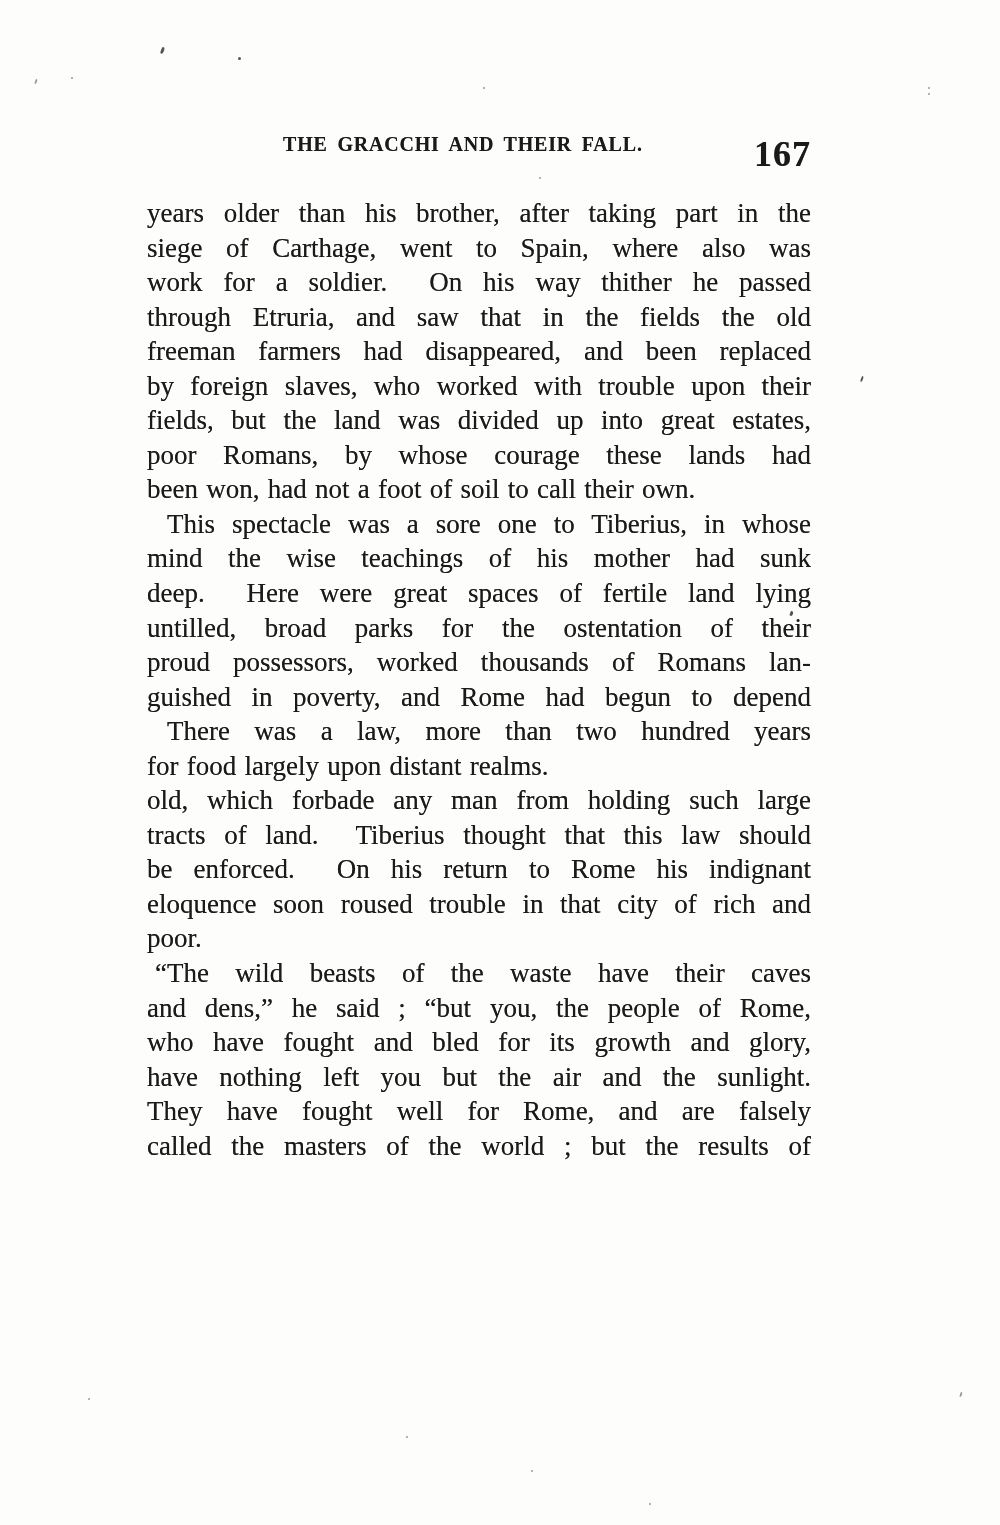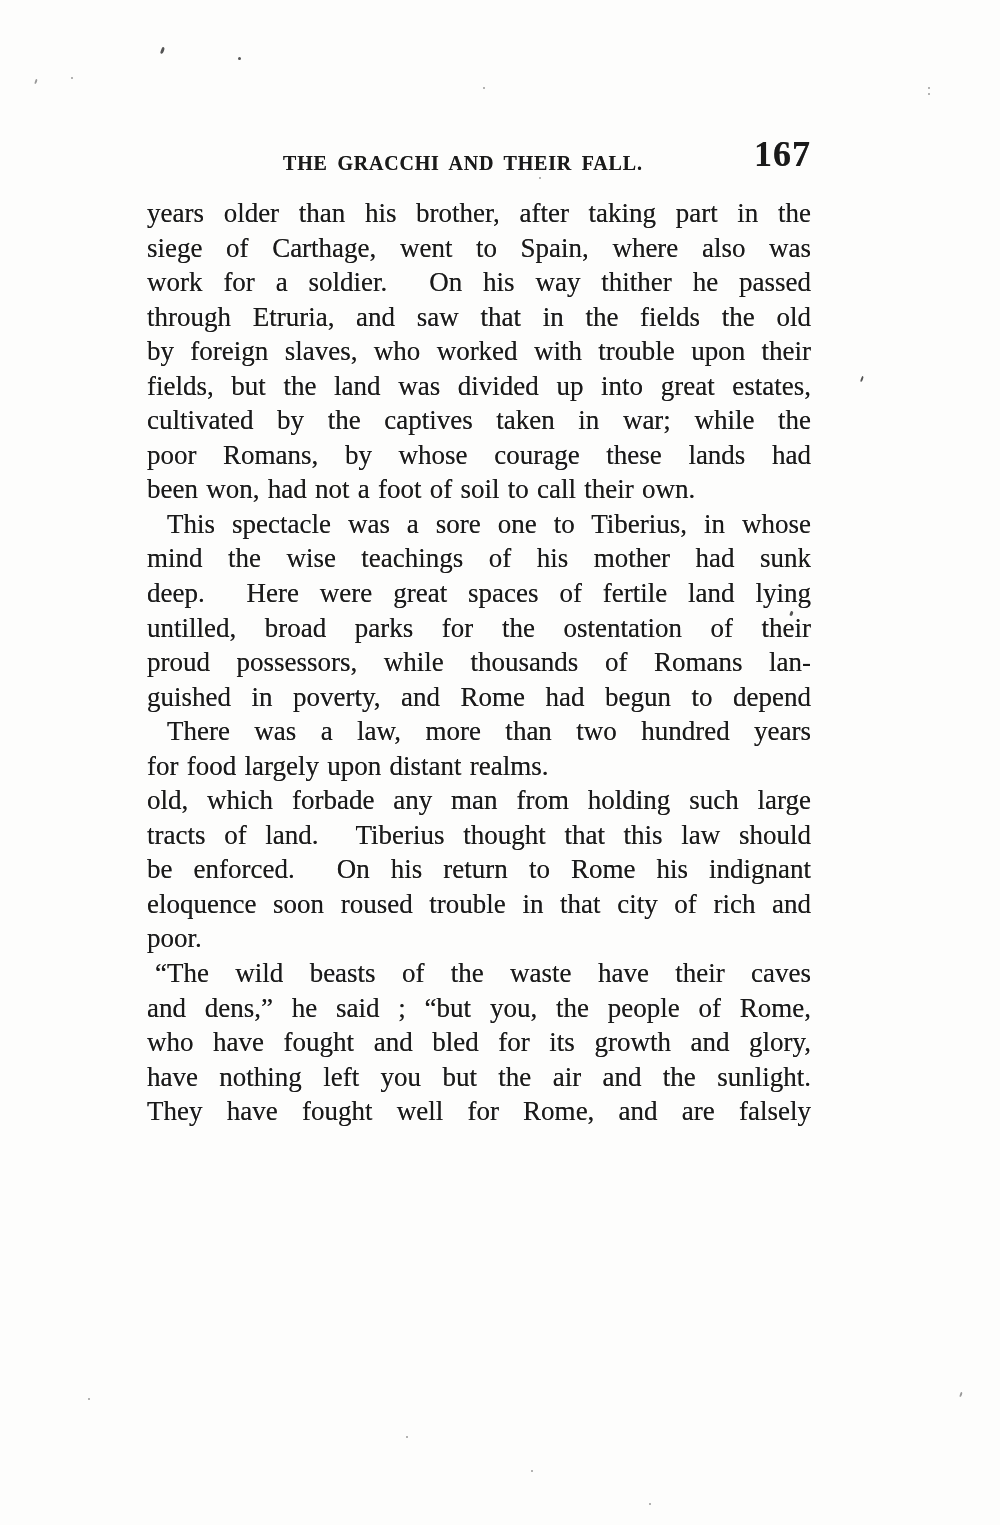--- a/index.html
+++ b/index.html
@@ -6,21 +6,21 @@
   .page{
     position:relative;
     width:1000px;height:1525px;
     background:#fdfdfc;
     overflow:hidden;
     font-family:"Liberation Serif","DejaVu Serif",serif;
     color:#1a1a1a;
   }
   .running-header{
     position:absolute;left:147px;top:133px;width:664px;
-    display:flex;align-items:flex-end;
+    display:flex;align-items:flex-start;
     font-weight:bold;
     text-shadow:0 0 .5px rgba(0,0,0,.55);
   }
   .running-title{
     margin-left:136px;
     font-size:20px;
     letter-spacing:.8px;
     word-spacing:4px;
   }
   .page-number{
@@ -56,43 +56,44 @@
   <div class="running-header">
     <span class="running-title">THE GRACCHI AND THEIR FALL.</span>
     <span class="page-number">167</span>
   </div>
 
   <div class="body-text">
       <div class="line">years older than his brother, after taking part in the</div>
       <div class="line">siege of Carthage, went to Spain, where also was</div>
       <div class="line">work for a soldier.&nbsp; On his way thither he passed</div>
       <div class="line">through Etruria, and saw that in the fields the old</div>
+      <div class="line">freeman farmers had disappeared, and been replaced</div>
       <div class="line">by foreign slaves, who worked with trouble upon their</div>
       <div class="line">fields, but the land was divided up into great estates,</div>
-      <div class="line">cultivated by the captives taken in war; while the</div>
       <div class="line">poor Romans, by whose courage these lands had</div>
       <div class="line lastline">been won, had not a foot of soil to call their own.</div>
       <div class="line indent">This spectacle was a sore one to Tiberius, in whose</div>
       <div class="line">mind the wise teachings of his mother had sunk</div>
       <div class="line">deep.&nbsp; Here were great spaces of fertile land lying</div>
       <div class="line">untilled, broad parks for the ostentation of their</div>
-      <div class="line">proud possessors, while thousands of Romans lan-</div>
+      <div class="line">proud possessors, worked thousands of Romans lan-</div>
       <div class="line">guished in poverty, and Rome had begun to depend</div>
       <div class="line indent">There was a law, more than two hundred years</div>
       <div class="line lastline">for food largely upon distant realms.</div>
       <div class="line">old, which forbade any man from holding such large</div>
       <div class="line">tracts of land.&nbsp; Tiberius thought that this law should</div>
       <div class="line">be enforced.&nbsp; On his return to Rome his indignant</div>
       <div class="line">eloquence soon roused trouble in that city of rich and</div>
       <div class="line lastline">poor.</div>
       <div class="line indent-q">“The wild beasts of the waste have their caves</div>
       <div class="line">and dens,” he said ; “but you, the people of Rome,</div>
       <div class="line">who have fought and bled for its growth and glory,</div>
       <div class="line">have nothing left you but the air and the sunlight.</div>
       <div class="line">They have fought well for Rome, and are falsely</div>
+      <div class="line">called the masters of the world ; but the results of</div>
     </div>
 
   <div class="speck tick" style="left:161px;top:47px;width:3px;height:7px;"></div>
   <div class="speck" style="left:238px;top:57px;width:3px;height:3px;"></div>
   <div class="speck faint tick" style="left:35px;top:79px;width:2px;height:5px;"></div>
   <div class="speck faint" style="left:71px;top:77px;width:2px;height:2px;"></div>
   <div class="speck faint" style="left:483px;top:87px;width:2px;height:2px;"></div>
   <div class="speck faint" style="left:928px;top:87px;width:2px;height:2px;"></div>
   <div class="speck faint" style="left:928px;top:93px;width:2px;height:2px;"></div>
   <div class="speck faint" style="left:539px;top:177px;width:2px;height:2px;"></div>

